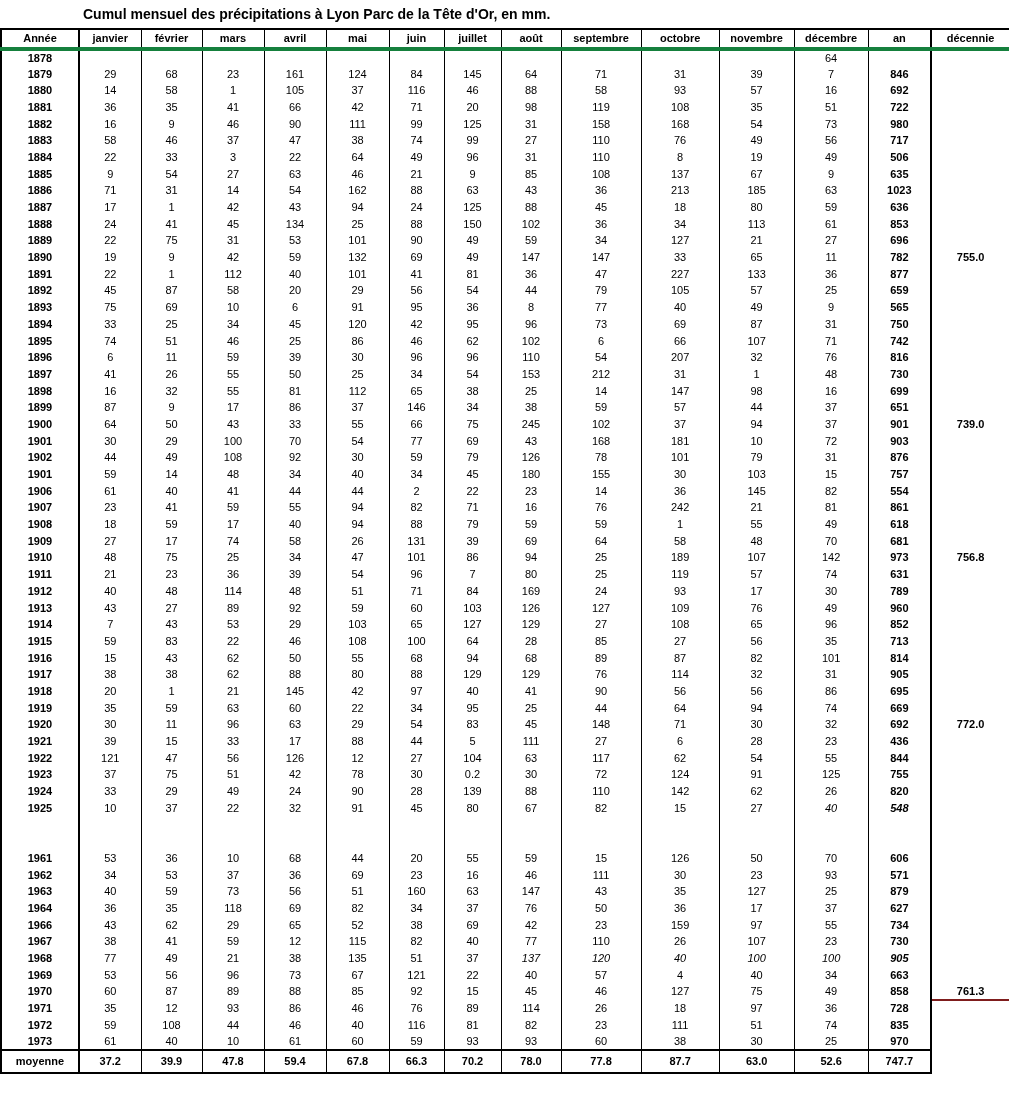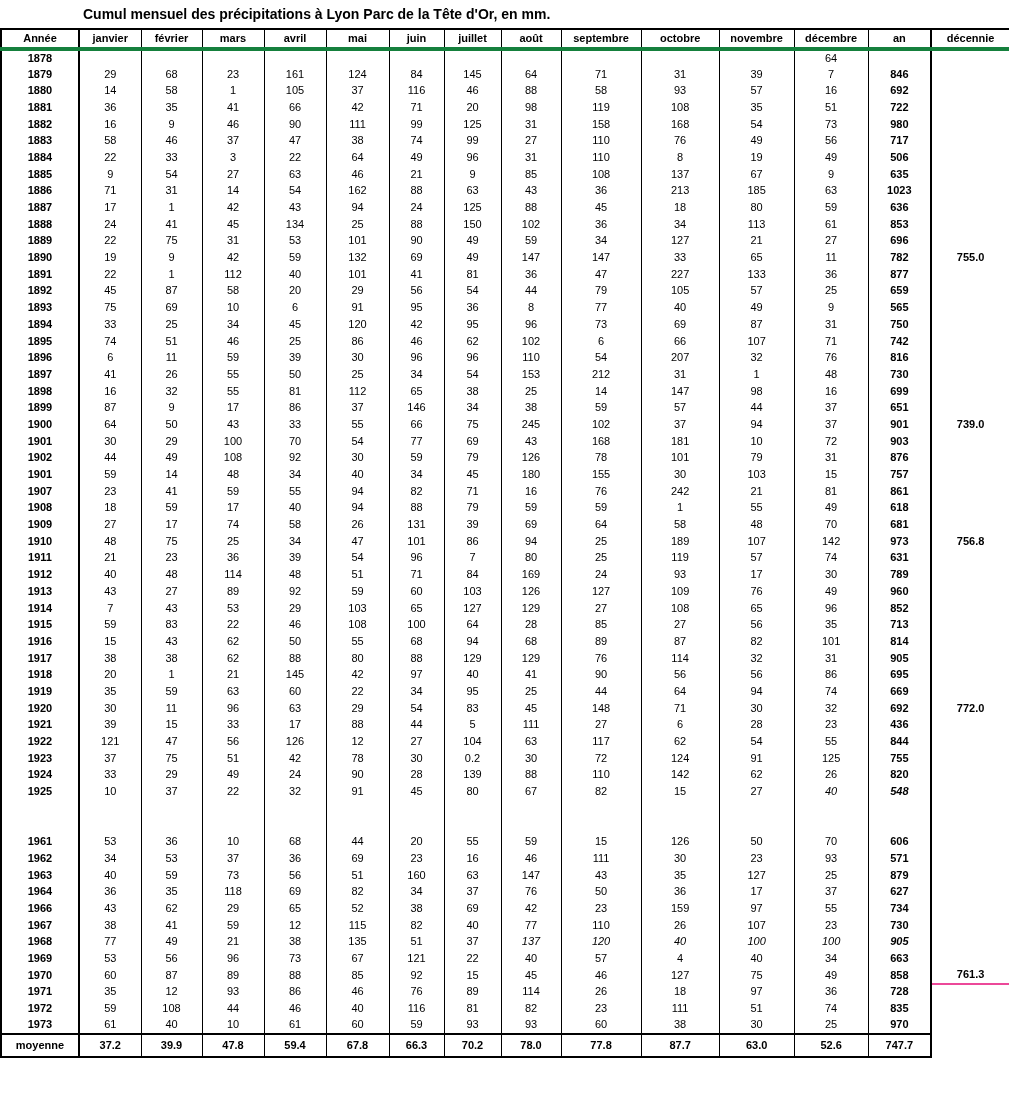--- a/index.html
+++ b/index.html
@@ -49,21 +49,21 @@
     font-weight: bold;
     height: 17px;
   }
 
   
   .col-m   { border-left: 1px solid #000; border-right: 1px solid #000; }
   .col-year{ border-left: 2px solid #000; border-right: 2px solid #000; font-weight: bold; }
   .col-an  { border-left: 1px solid #000; border-right: 2px solid #000; font-weight: bold; }
   .col-dec { border-right: 2px solid #000; font-weight: bold; }
   .col-dec.after-box { border-right: none; }
-  .dec-end { border-bottom: 2px solid #ec4899; }
+  .dec-end { border-bottom: 2px solid #7f1d1d; }
 
   tbody tr { height: 16.7px; }
 
   .it { font-style: italic; }
 
   
   .moy {
     border-top: 2px solid #000;
     border-bottom: 2px solid #000;
     font-weight: bold;
@@ -554,20 +554,37 @@
         <td class="col-m">45</td>
         <td class="col-m">180</td>
         <td class="col-m">155</td>
         <td class="col-m">30</td>
         <td class="col-m">103</td>
         <td class="col-m">15</td>
         <td class="col-an">757</td>
         <td class="col-dec"></td>
       </tr>
       <tr>
+        <td class="col-year">1906</td>
+        <td class="col-m">61</td>
+        <td class="col-m">40</td>
+        <td class="col-m">41</td>
+        <td class="col-m">44</td>
+        <td class="col-m">44</td>
+        <td class="col-m">2</td>
+        <td class="col-m">22</td>
+        <td class="col-m">23</td>
+        <td class="col-m">14</td>
+        <td class="col-m">36</td>
+        <td class="col-m">145</td>
+        <td class="col-m">82</td>
+        <td class="col-an">554</td>
+        <td class="col-dec"></td>
+      </tr>
+      <tr>
         <td class="col-year">1907</td>
         <td class="col-m">23</td>
         <td class="col-m">41</td>
         <td class="col-m">59</td>
         <td class="col-m">55</td>
         <td class="col-m">94</td>
         <td class="col-m">82</td>
         <td class="col-m">71</td>
         <td class="col-m">16</td>
         <td class="col-m">76</td>

